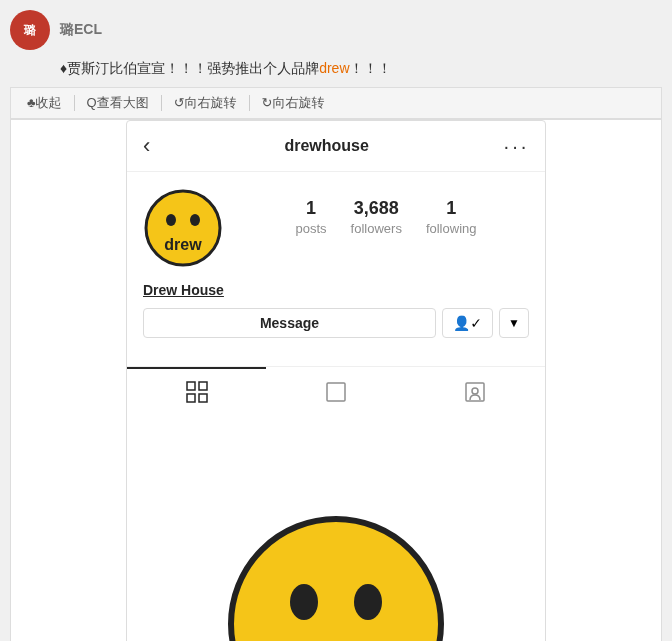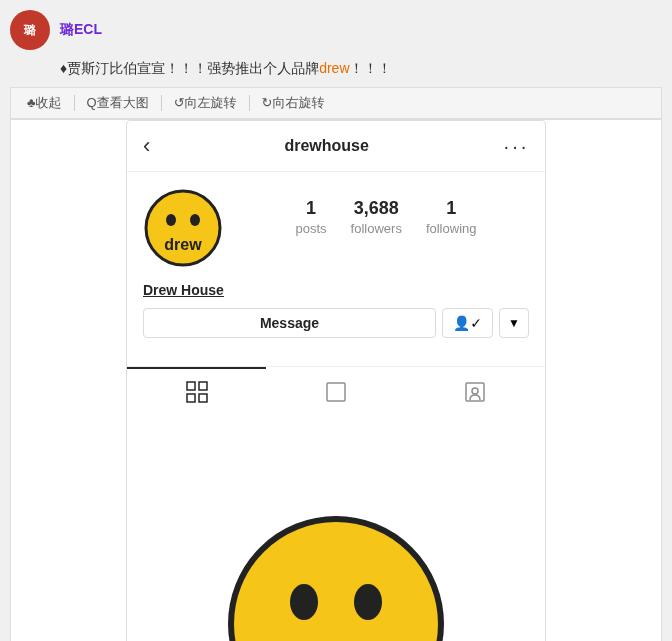--- a/index.html
+++ b/index.html
@@ -32,21 +32,21 @@
       color: white;
       font-size: 12px;
       font-weight: bold;
       margin-right: 10px;
       flex-shrink: 0;
     }
 
     .post-author {
       font-size: 14px;
       font-weight: bold;
-      color: #6d28d9;
+      color: #737373;
     }
 
     .post-text {
       font-size: 14px;
       color: #333;
       margin-bottom: 8px;
       padding-left: 50px;
       line-height: 1.5;
     }
 
@@ -266,21 +266,21 @@
   <div class="toolbar">
     <div class="toolbar-btn">
       <span>♣收起</span>
     </div>
     <div class="toolbar-separator"></div>
     <div class="toolbar-btn">
       <span>Q查看大图</span>
     </div>
     <div class="toolbar-separator"></div>
     <div class="toolbar-btn">
-      <span>↺向左旋转</span>
+      <span>↺向右旋转</span>
     </div>
     <div class="toolbar-separator"></div>
     <div class="toolbar-btn">
       <span>↻向右旋转</span>
     </div>
   </div>
 
   <div class="inner-content">
 
     <div class="instagram-frame">

